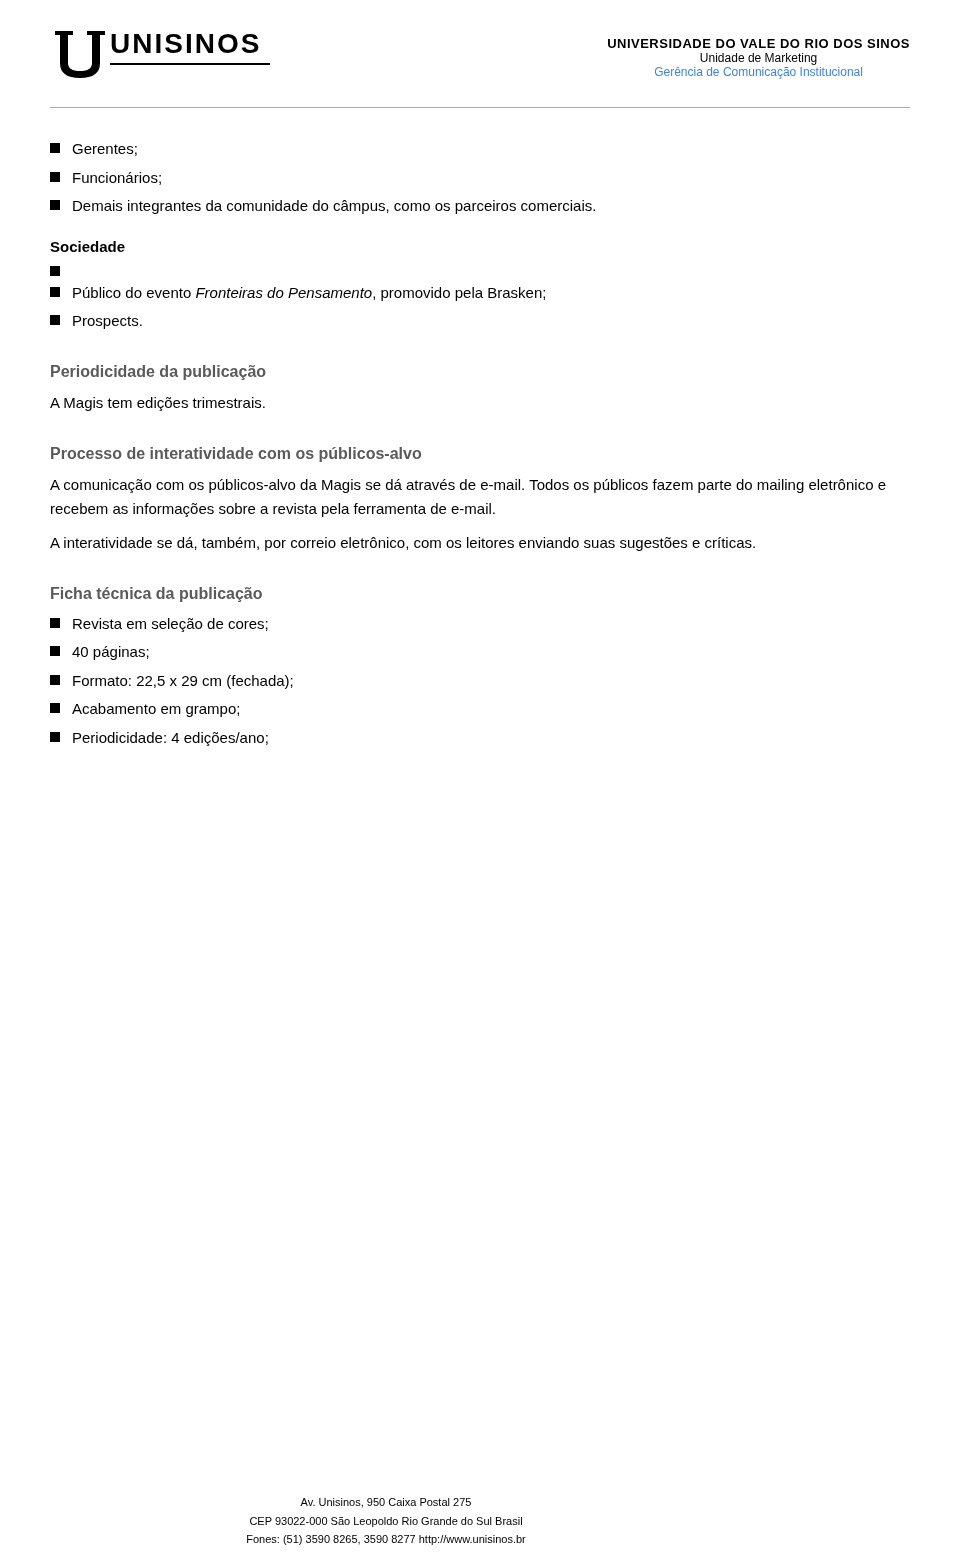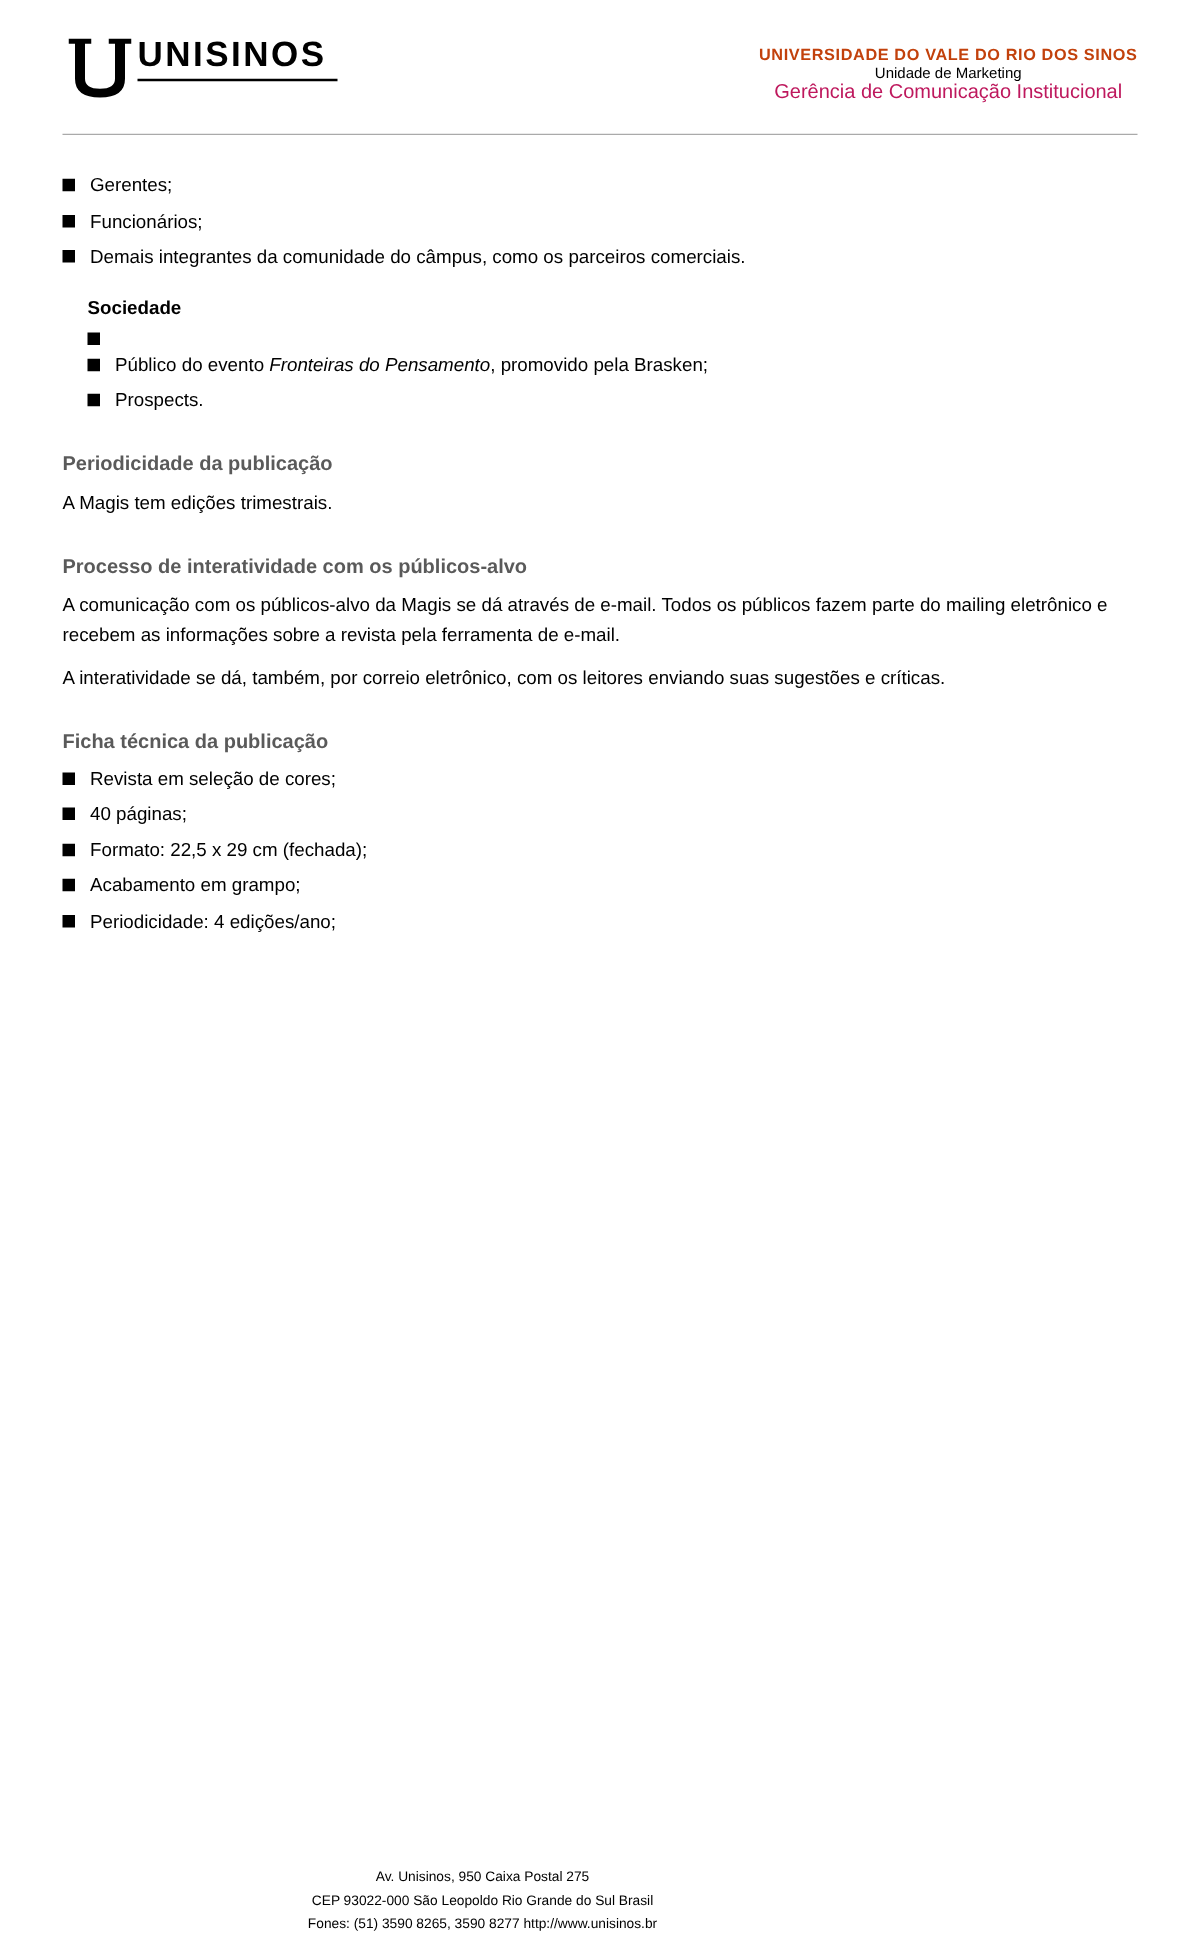--- a/index.html
+++ b/index.html
@@ -56,32 +56,32 @@
     }
 
     .header-right {
       text-align: center;
       padding-top: 8px;
     }
 
     .header-university {
       font-size: 13px;
       font-weight: bold;
-      color: #c2410c;
+      color: #000000;
       letter-spacing: 0.5px;
     }
 
     .header-unit {
       font-size: 12px;
       color: #000000;
     }
 
     .header-gerencia {
-      font-size: 16px;
-      color: #be185d;
+      font-size: 12px;
+      color: #3b82f6;
     }
 
     
     .header-divider {
       border: none;
       border-top: 1px solid #aaaaaa;
       margin: 0 50px;
     }
 
     
@@ -198,21 +198,21 @@
       <li>
         <span class="bullet-square"></span>
         <span>Funcionários;</span>
       </li>
       <li>
         <span class="bullet-square"></span>
         <span>Demais integrantes da comunidade do câmpus, como os parceiros comerciais.</span>
       </li>
     </ul>
 
-    <div class="section-block" style="margin-top:20px;margin-left:20px;">
+    <div class="section-block" style="margin-top:20px;">
       <div class="subsection-label">Sociedade</div>
       <ul class="bullet-list">
         <li>
           <span class="bullet-square"></span>
         </li>
         <li>
           <span class="bullet-square"></span>
           <span>Público do evento <span class="italic">Fronteiras do Pensamento</span>, promovido pela Brasken;</span>
         </li>
         <li>

